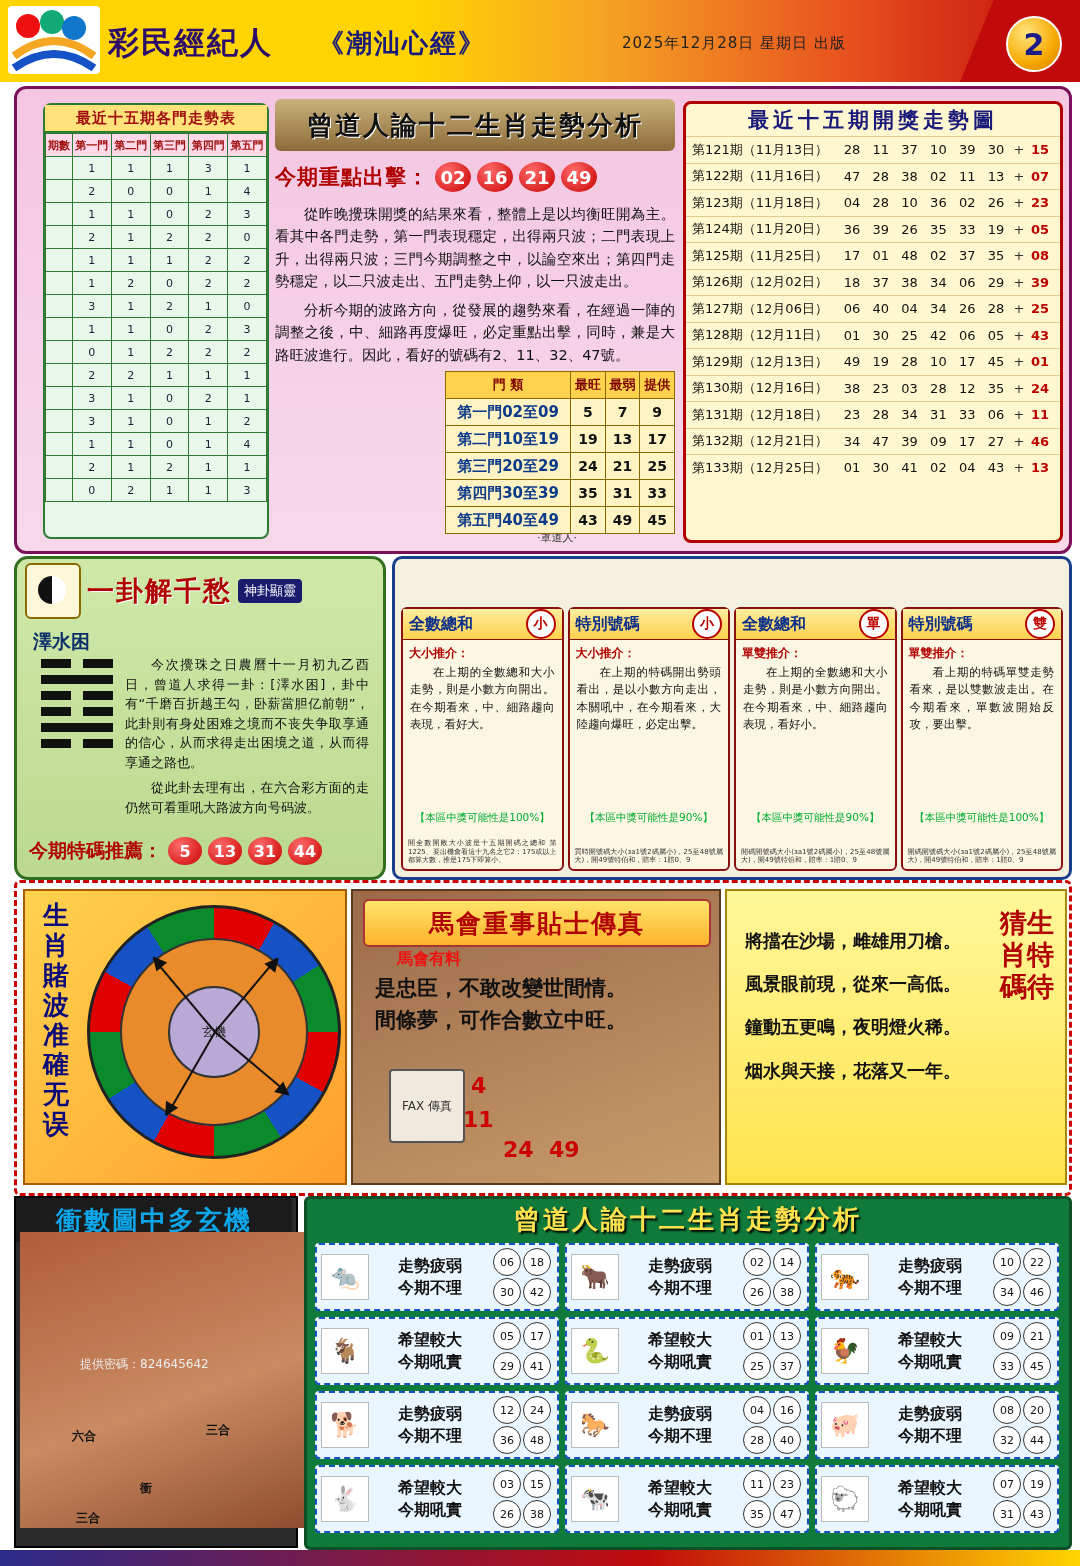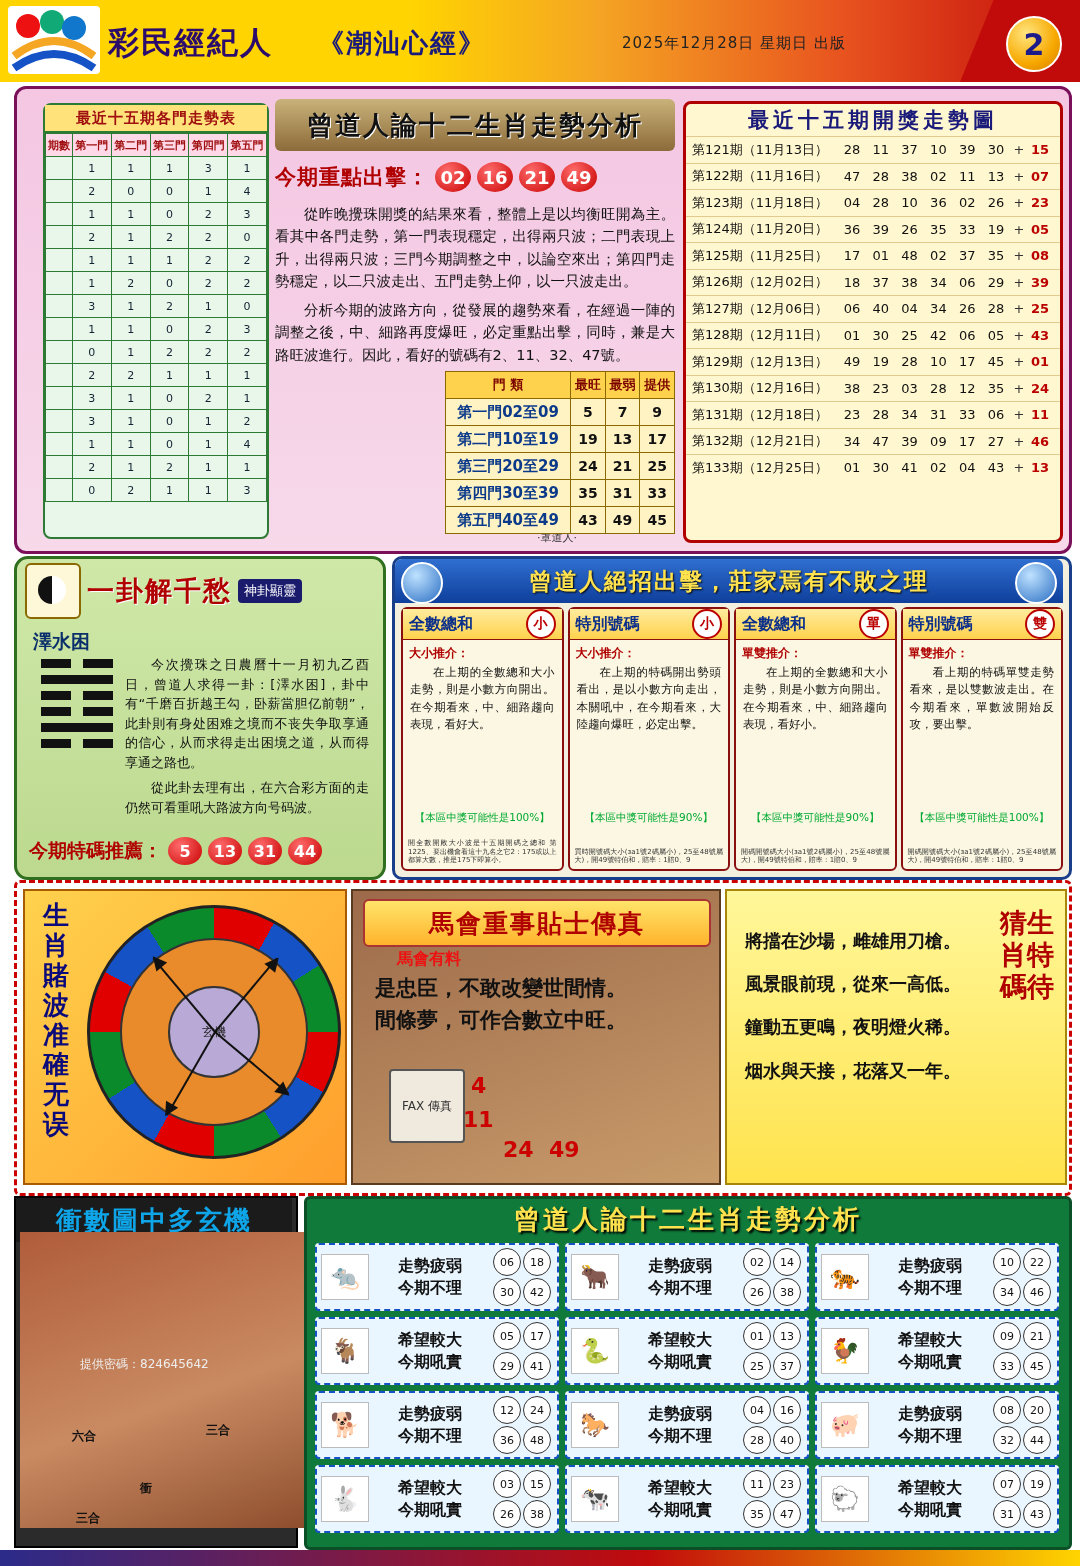--- a/index.html
+++ b/index.html
@@ -561,25 +561,20 @@
         <p>今次攪珠之日農曆十一月初九乙酉日，曾道人求得一卦：[澤水困]，卦中有“千磨百折越王勾，卧薪當胆亿前朝”，此卦則有身处困难之境而不丧失争取享通的信心，从而求得走出困境之道，从而得享通之路也。</p>
         <p>從此卦去理有出，在六合彩方面的走仍然可看重吼大路波方向号码波。</p>
       </div>
       <div class="gua-rec">
         <span class="t">今期特碼推薦：</span>
         <span id="gua-balls"><span class="ball">5</span><span class="ball">13</span><span class="ball">31</span><span class="ball">44</span></span>
       </div>
     </div>
 
     <div class="combo">
-      <div class="combo-hd">
-        <div class="disc" style="left:6px;top:3px"></div>
-        <span>曾道人絕招出擊，莊家焉有不敗之理</span>
-        <div class="disc" style="right:6px;top:3px"></div>
-      </div>
       <div class="cols" id="combo-cols">
           <div class="col">
             <div class="hd">
               <span class="t">全數總和</span>
               <span class="k">小</span>
             </div>
             <div class="sub">大小推介：</div>
             <div class="body">
               <p>在上期的全數總和大小走勢，則是小數方向開出。在今期看來，中、細路趨向表現，看好大。</p>
             </div>

